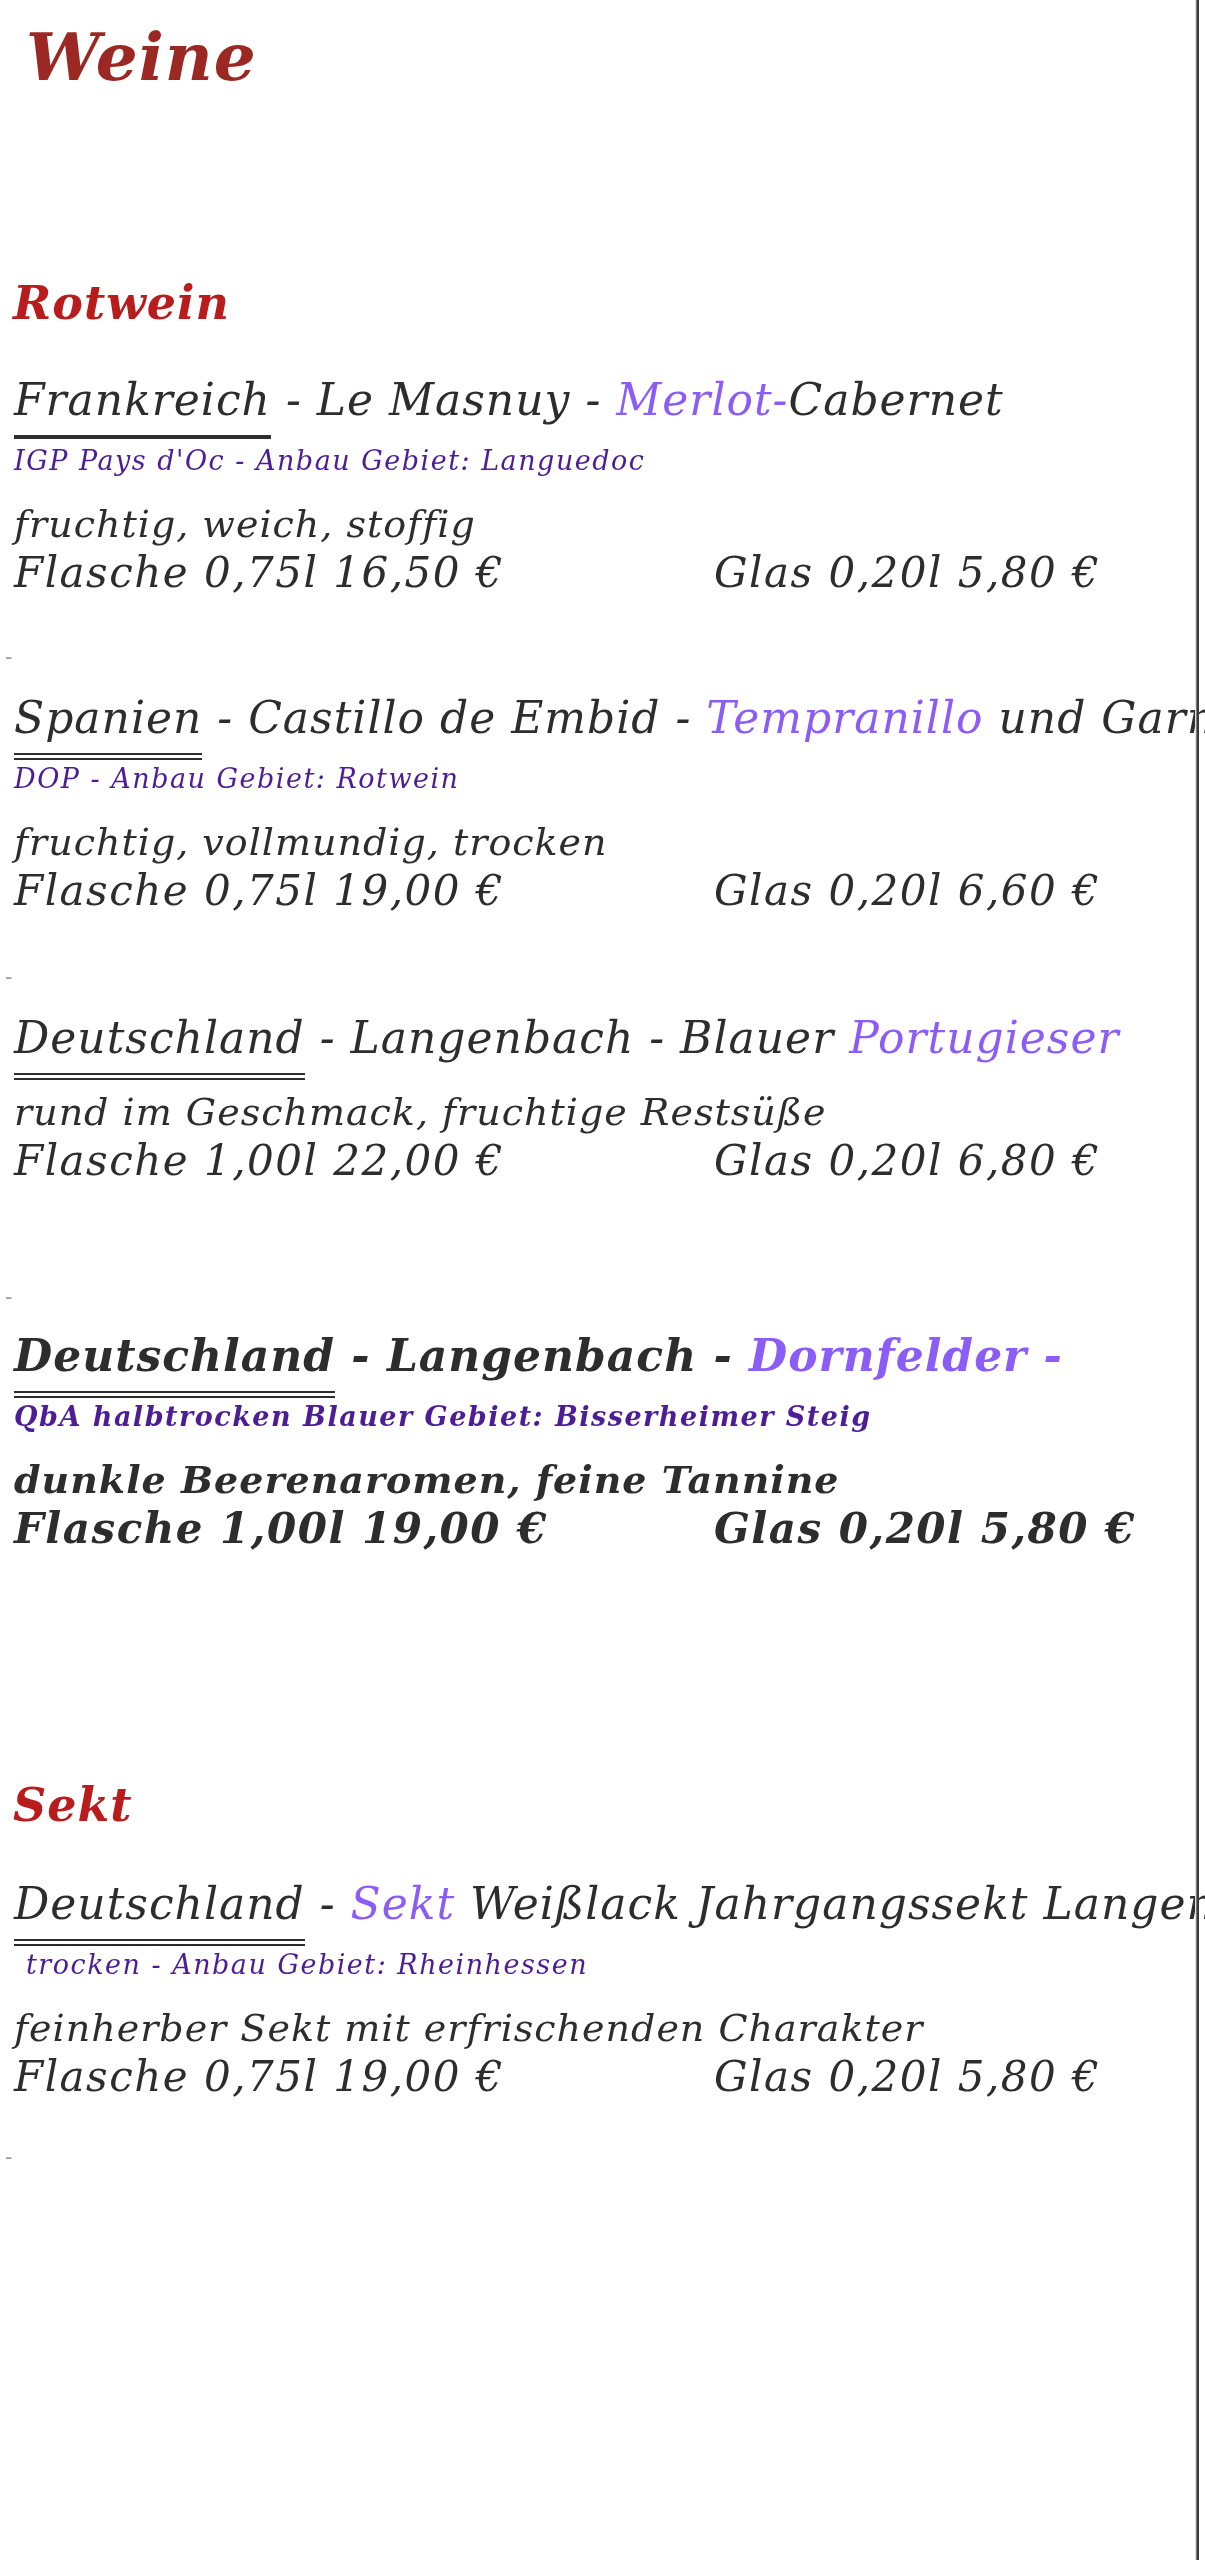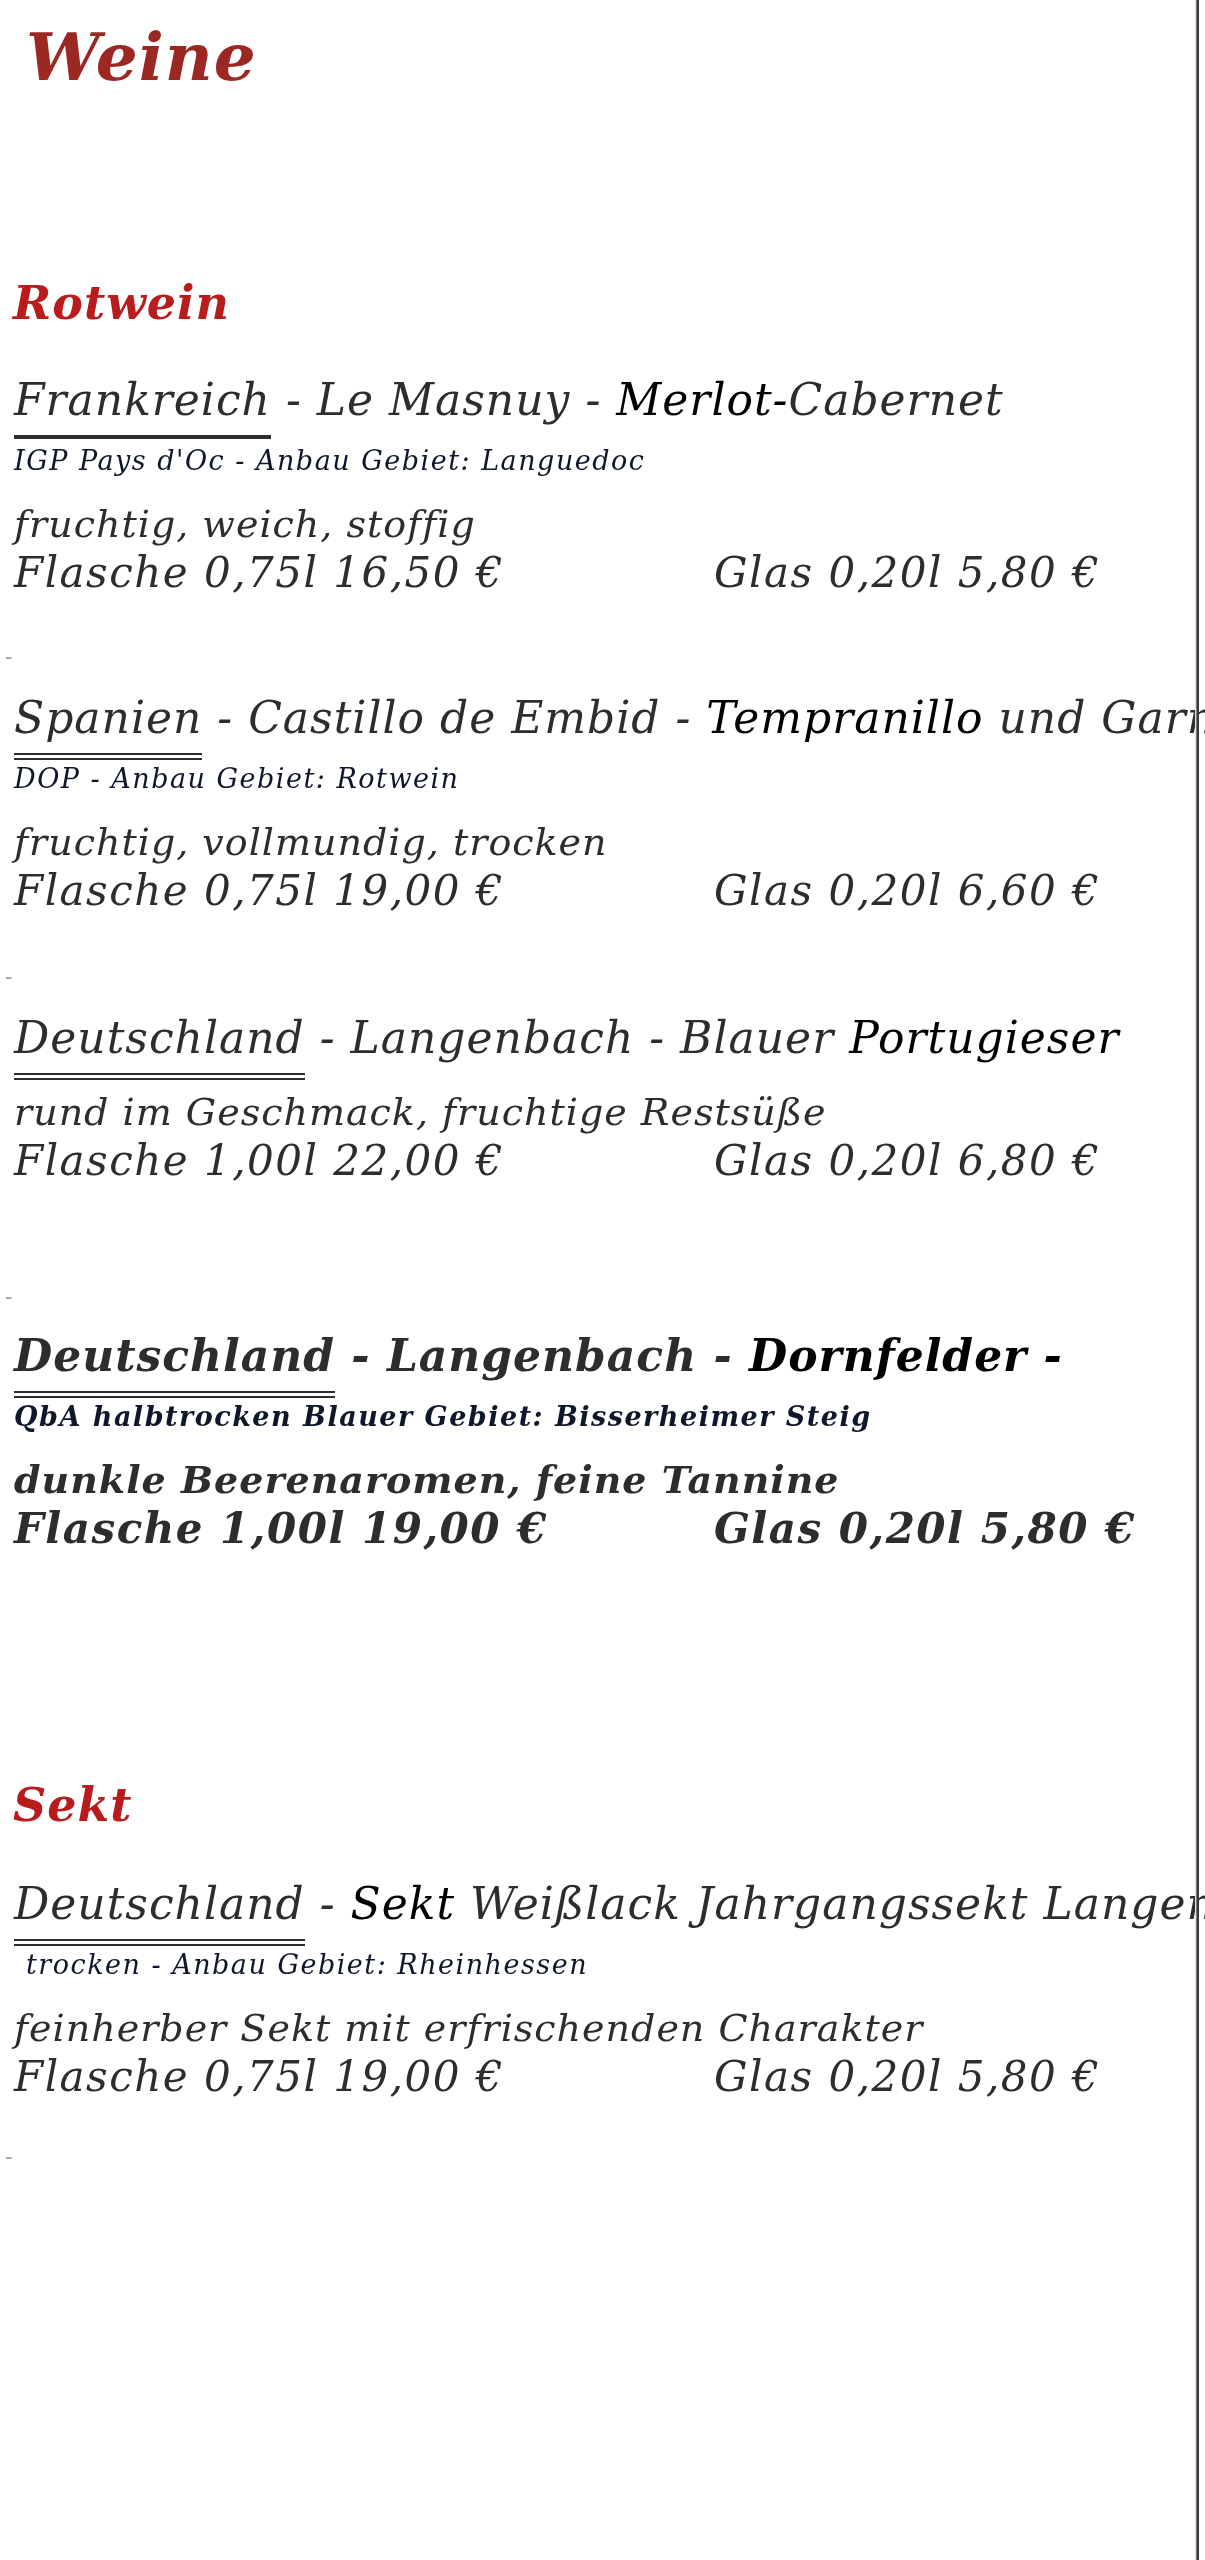--- a/index.html
+++ b/index.html
@@ -34,27 +34,27 @@
   .entry.e4 { top: 1328px; font-weight: bold; }
   .entry.e5 { top: 1876px; }
 
   .wine-title {
     font-size: 44px; line-height: 56px;
     letter-spacing: 1px; white-space: nowrap;
   }
   .wine-title .country { padding-bottom: 10px; }
   .u-single { border-bottom: 4px solid #2d2d2d; }
   .u-double { border-bottom: 7px double #2d2d2d; }
-  .grape { color: #000000; }
+  .grape { color: #8b5cf6; }
 
   .wine-details {
     margin-top: 16px;
     font-size: 27px; line-height: 34px;
     letter-spacing: 1.5px; white-space: nowrap;
-    color: #0f172a;
+    color: #4c1d95;
   }
   .wine-details.indent { padding-left: 12px; }
 
   .wine-tasting {
     margin-top: 24px;
     font-size: 38px; line-height: 44px;
     letter-spacing: 1px; white-space: nowrap;
   }
 
   .price-row {

